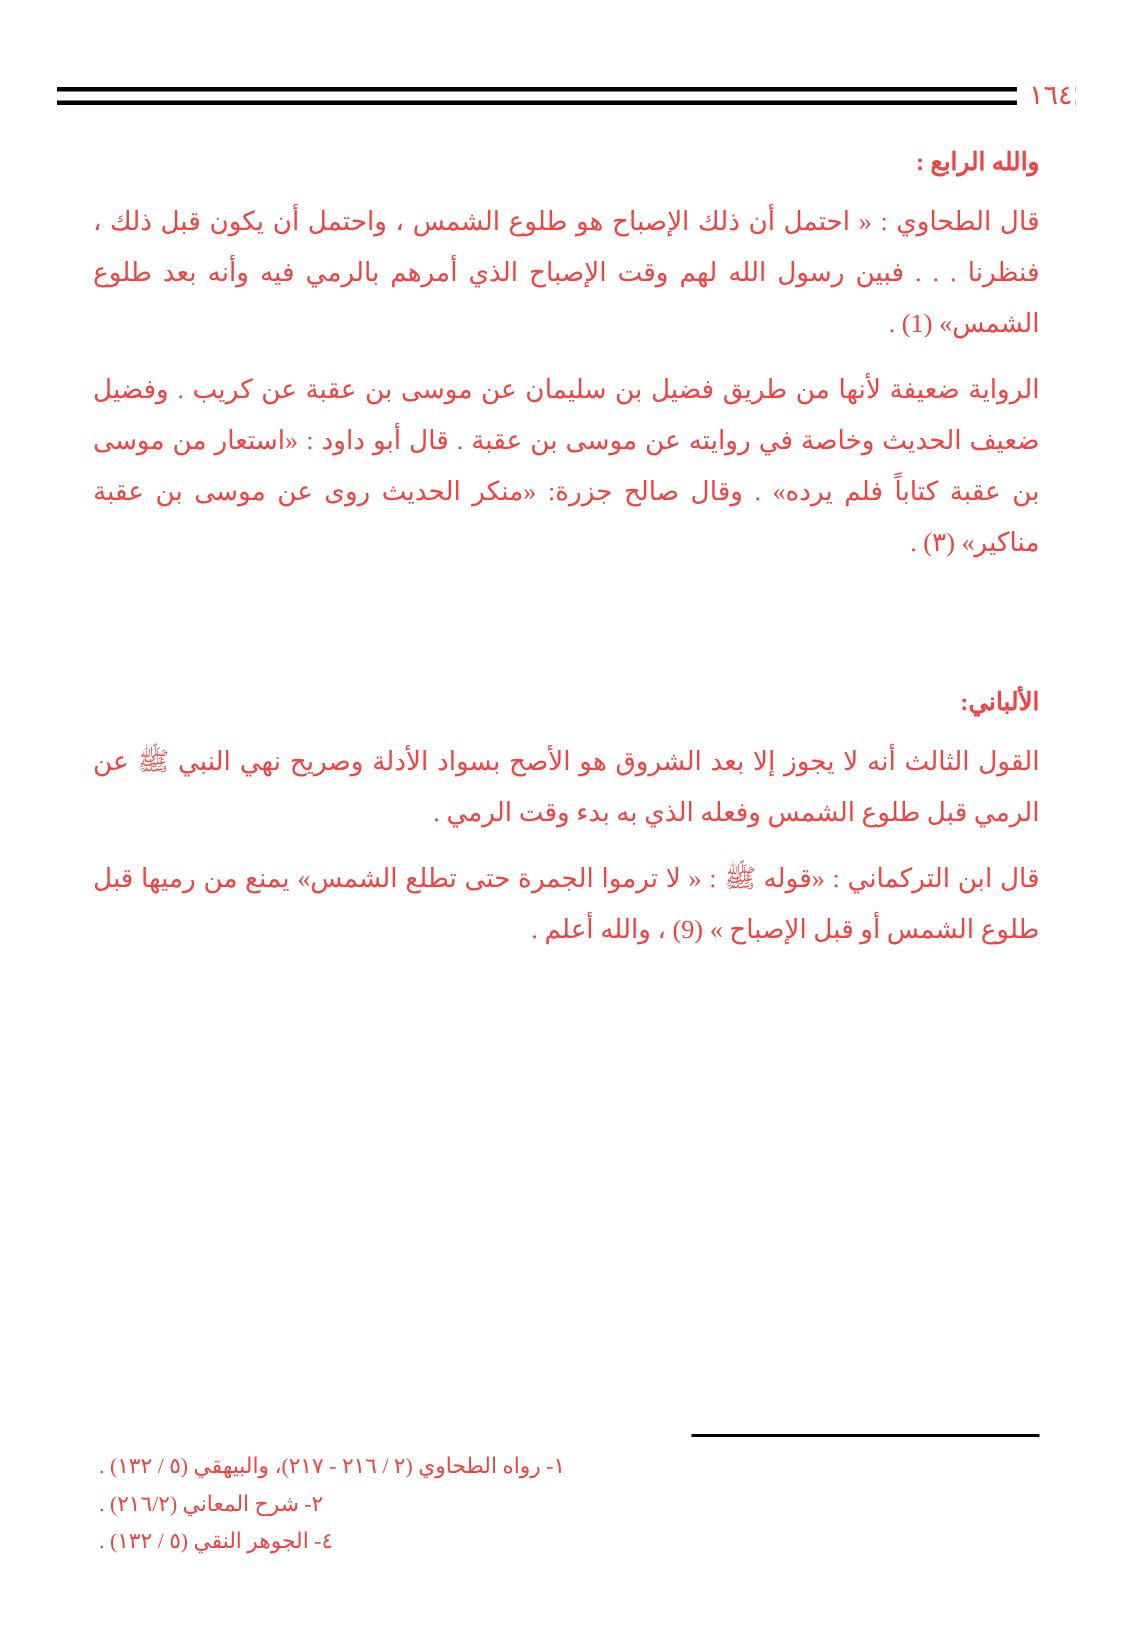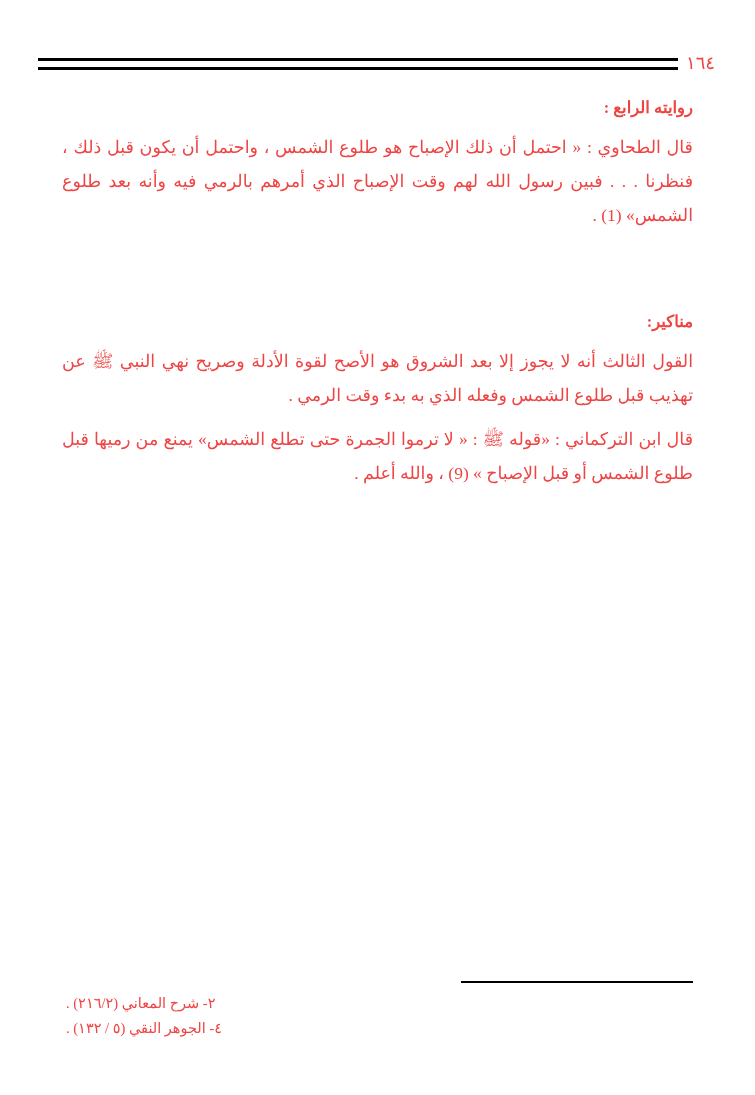--- a/index.html
+++ b/index.html
@@ -113,31 +113,33 @@
 <div class="page">
 
   <div class="header">
     <div class="rule-top"></div>
     <div class="rule-bottom"></div>
     <div class="page-number">١٦٤</div>
   </div>
 
   <div class="body">
 
-    <h2 class="section-title">روايته الرابع :</h2>
+    <h2 class="section-title">والله الرابع :</h2>
     <p class="para">قال الطحاوي : « احتمل أن ذلك الإصباح هو طلوع الشمس ، واحتمل أن يكون قبل ذلك ، فنظرنا . . . فبين رسول الله لهم وقت الإصباح الذي أمرهم بالرمي فيه وأنه بعد طلوع الشمس» (1) .</p>
 
+    <p class="para">الرواية ضعيفة لأنها من طريق فضيل بن سليمان عن موسى بن عقبة عن كريب . وفضيل ضعيف الحديث وخاصة في روايته عن موسى بن عقبة . قال أبو داود : «استعار من موسى بن عقبة كتاباً فلم يرده» . وقال صالح جزرة: «منكر الحديث روى عن موسى بن عقبة مناكير» (٣) .</p>
 
     <div class="spacer-block"></div>
 
-    <h2 class="section-title gap-before">مناكير:</h2>
-    <p class="para">القول الثالث أنه لا يجوز إلا بعد الشروق هو الأصح لقوة الأدلة وصريح نهي النبي ﷺ عن تهذيب قبل طلوع الشمس وفعله الذي به بدء وقت الرمي .</p>
+    <h2 class="section-title gap-before">الألباني:</h2>
+    <p class="para">القول الثالث أنه لا يجوز إلا بعد الشروق هو الأصح بسواد الأدلة وصريح نهي النبي ﷺ عن الرمي قبل طلوع الشمس وفعله الذي به بدء وقت الرمي .</p>
     <p class="para">قال ابن التركماني : «قوله ﷺ : « لا ترموا الجمرة حتى تطلع الشمس» يمنع من رميها قبل طلوع الشمس أو قبل الإصباح » (9) ، والله أعلم .</p>
 
   </div>
 
   <div class="footnotes">
     <div class="footnote-rule"></div>
+    <p class="fn-line">١- رواه الطحاوي (٢ / ٢١٦ - ٢١٧)، والبيهقي (٥ / ١٣٢) .</p>
     <p class="fn-line">٢- شرح المعاني (٢١٦/٢) .</p>
     <p class="fn-line">٤- الجوهر النقي (٥ / ١٣٢) .</p>
   </div>
 
 </div>
 
 </body></html>

